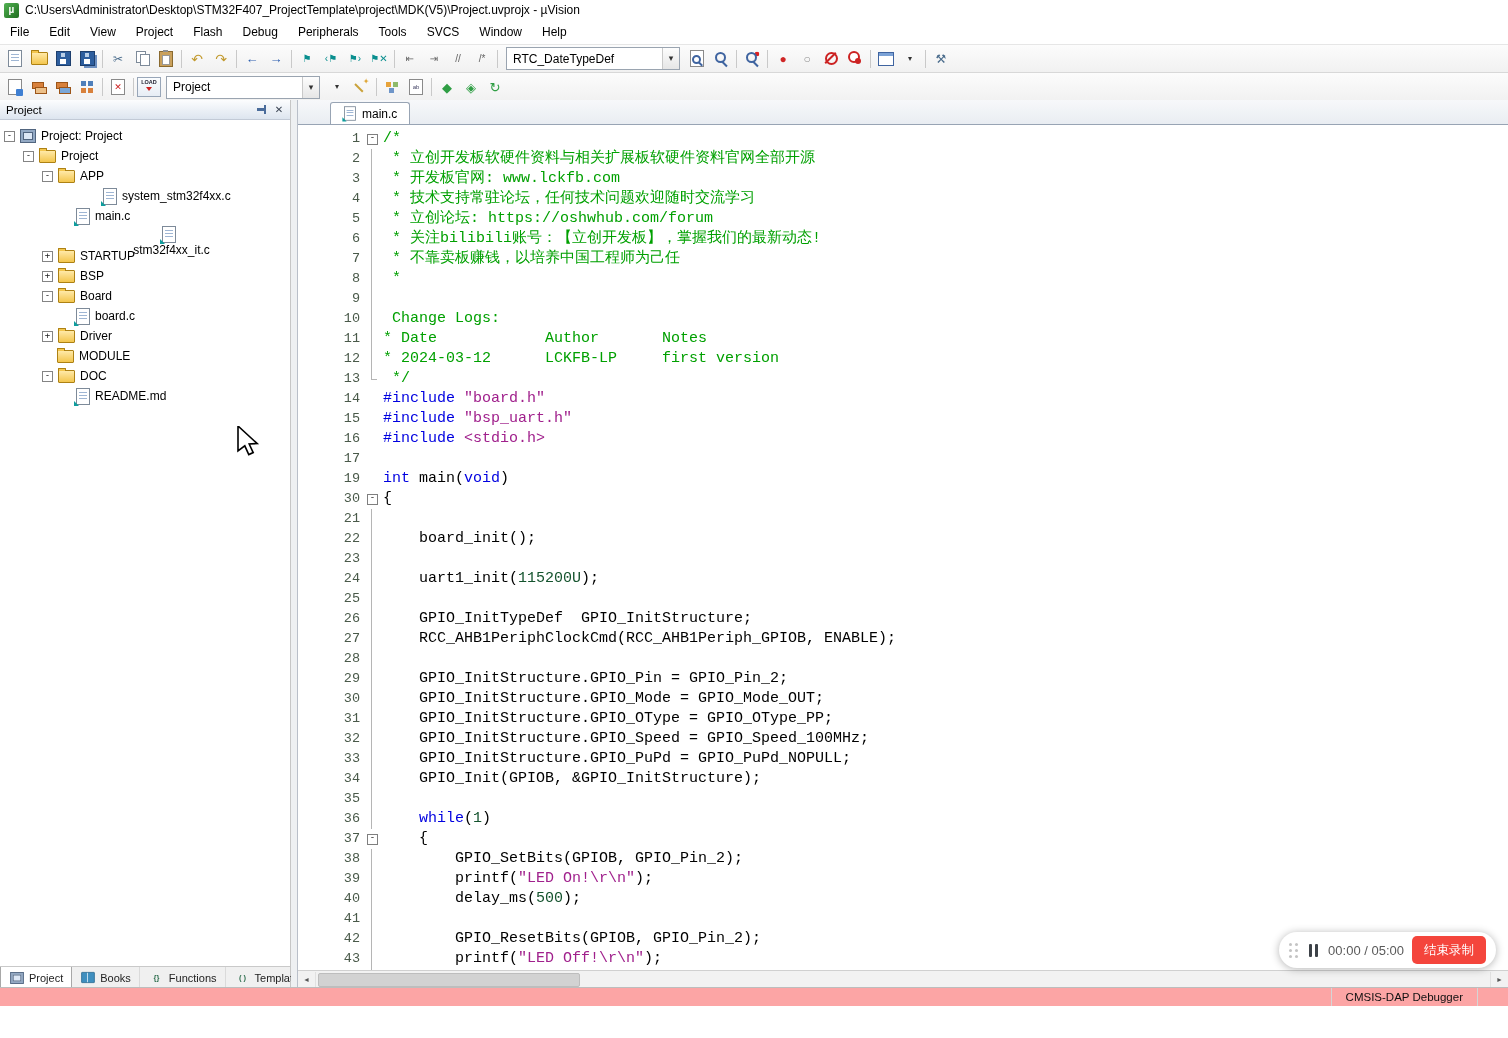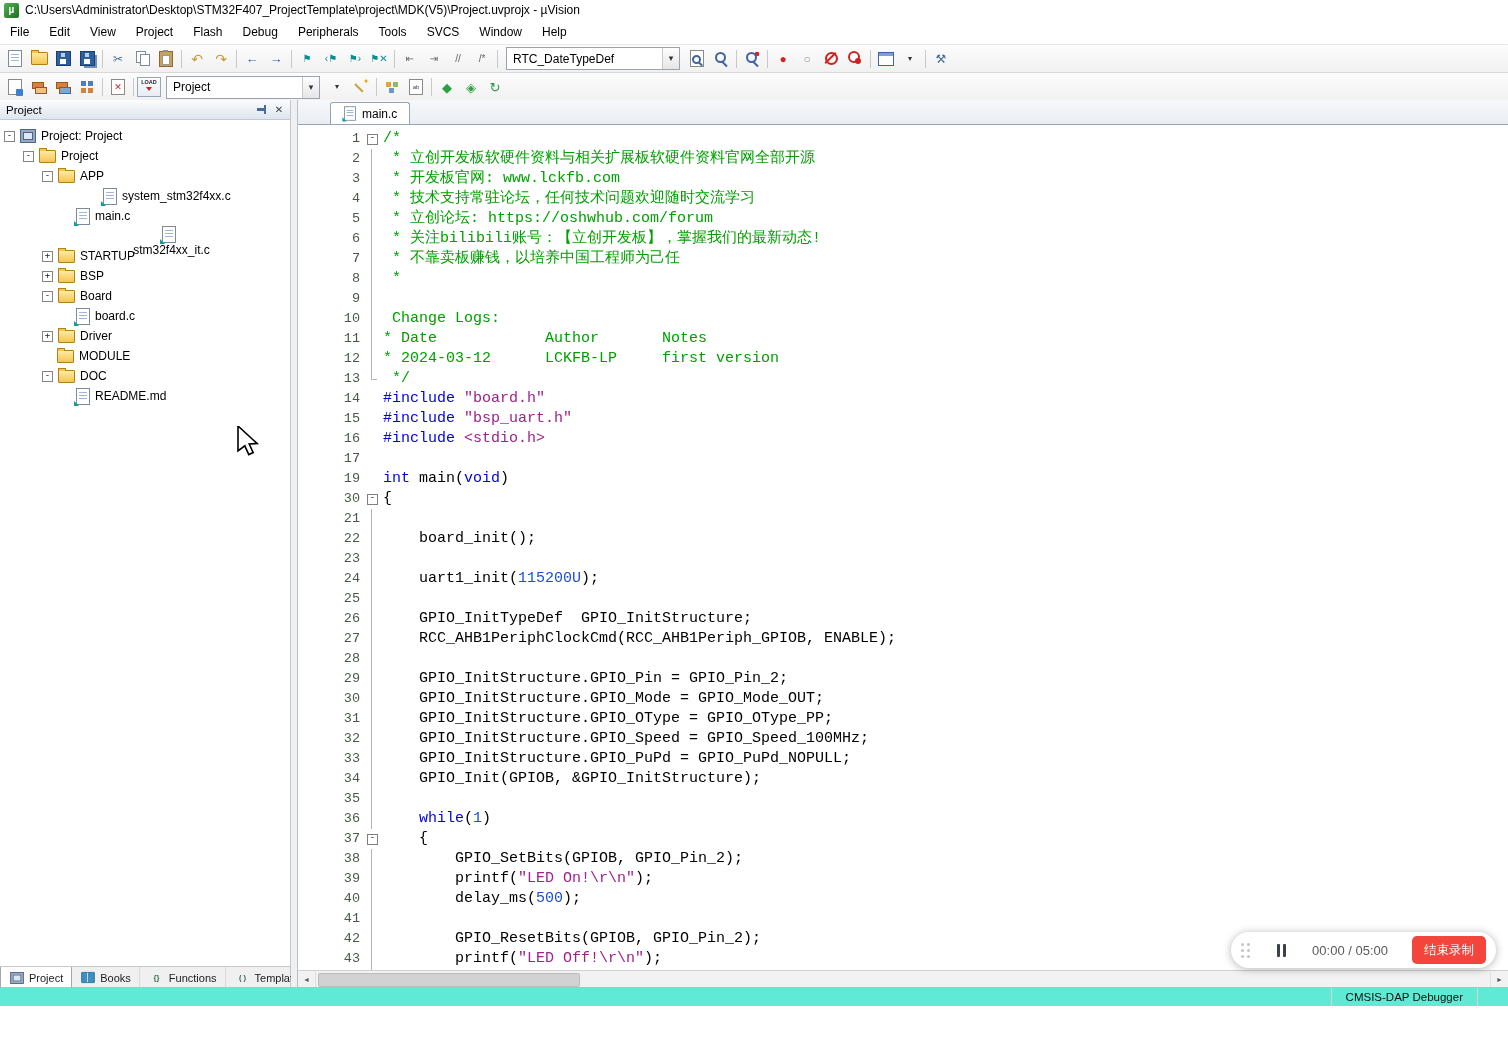--- a/index.html
+++ b/index.html
@@ -117,39 +117,39 @@
   .fold{width:17px;flex:none;position:relative;}
   .fold-box{position:absolute;left:3px;top:5px;width:9px;height:9px;border:1px solid #7f7f7f;background:#fff;font-size:9px;line-height:7px;text-align:center;color:#222;}
   .fold-box::before{content:"-";}
   .fold-cont::before{content:"";position:absolute;left:7px;top:0;bottom:0;width:1px;background:#b5b5b5;}
   .fold-end::before{content:"";position:absolute;left:7px;top:0;height:10px;width:1px;background:#b5b5b5;}
   .fold-end::after{content:"";position:absolute;left:7px;top:10px;width:6px;height:1px;background:#b5b5b5;}
   .codetext{padding-left:2px;}
   .tk-cm{color:#00A000;}
   .tk-kw{color:#0000E0;}
   .tk-st{color:#A0208C;}
-  .tk-nu{color:#1d4ed8;}
+  .tk-nu{color:#14532d;}
   .tk-pl{color:#000;}
   .hscroll{height:17px;flex:none;border-top:1px solid #d0d0d0;background:#f2f2f2;display:flex;align-items:center;}
   .sb-btn{width:17px;height:16px;flex:none;display:flex;align-items:center;justify-content:center;color:#555;background:#f2f2f2;border-right:1px solid #e1e1e1;}
   .sb-left::before{content:"◄";font-size:7px;}
   .sb-right::before{content:"►";font-size:7px;}
   .sb-btn.sb-right{border-right:none;border-left:1px solid #e1e1e1;}
   .sb-thumb{width:260px;height:12px;background:#d2d2d2;border:1px solid #bdbdbd;border-radius:2px;margin-left:2px;}
   .sb-track{flex:1;height:100%;}
 
   
-  .statusbar{position:absolute;left:0;right:0;bottom:0;height:18px;background:#5eead4;border-top:1px solid #bdbdbd;display:flex;align-items:center;font-size:11.5px;color:#111;}
+  .statusbar{position:absolute;left:0;right:0;bottom:0;height:18px;background:#fca5a5;border-top:1px solid #bdbdbd;display:flex;align-items:center;font-size:11.5px;color:#111;}
   .sb-spacer{flex:1;}
   .sb-text{padding:0 14px;border-left:1px solid #d5d5d5;height:100%;display:flex;align-items:center;}
   .sb-endcell{width:30px;height:100%;border-left:1px solid #d5d5d5;}
 
   
   .recorder{position:absolute;right:12px;bottom:38px;height:36px;background:#fff;border-radius:18px;
-    box-shadow:0 1px 8px rgba(0,0,0,.3);display:flex;align-items:center;gap:24px;padding:0 10px;z-index:50;}
+    box-shadow:0 1px 8px rgba(0,0,0,.3);display:flex;align-items:center;gap:8px;padding:0 10px;z-index:50;}
   .rec-dots{width:10px;height:16px;position:relative;}
   .rec-dots::before{content:"";position:absolute;left:0;top:1px;width:3px;height:3px;border-radius:50%;background:#c4c4c4;
     box-shadow:0 6px 0 #c4c4c4,0 12px 0 #c4c4c4,6px 0 0 #c4c4c4,6px 6px 0 #c4c4c4,6px 12px 0 #c4c4c4;}
   .rec-pause{display:flex;gap:3px;padding:0 2px;}
   .pbar{width:3px;height:13px;background:#3d4248;border-radius:1px;}
   .rec-time{font-size:13px;color:#5a5a5a;white-space:nowrap;}
   .rec-stop{background:#f4453c;color:#fff;font-size:12.5px;line-height:1;padding:8px 12px;border-radius:5px;white-space:nowrap;}
 
   .cursor{position:absolute;left:236px;top:426px;z-index:60;}
 </style>

